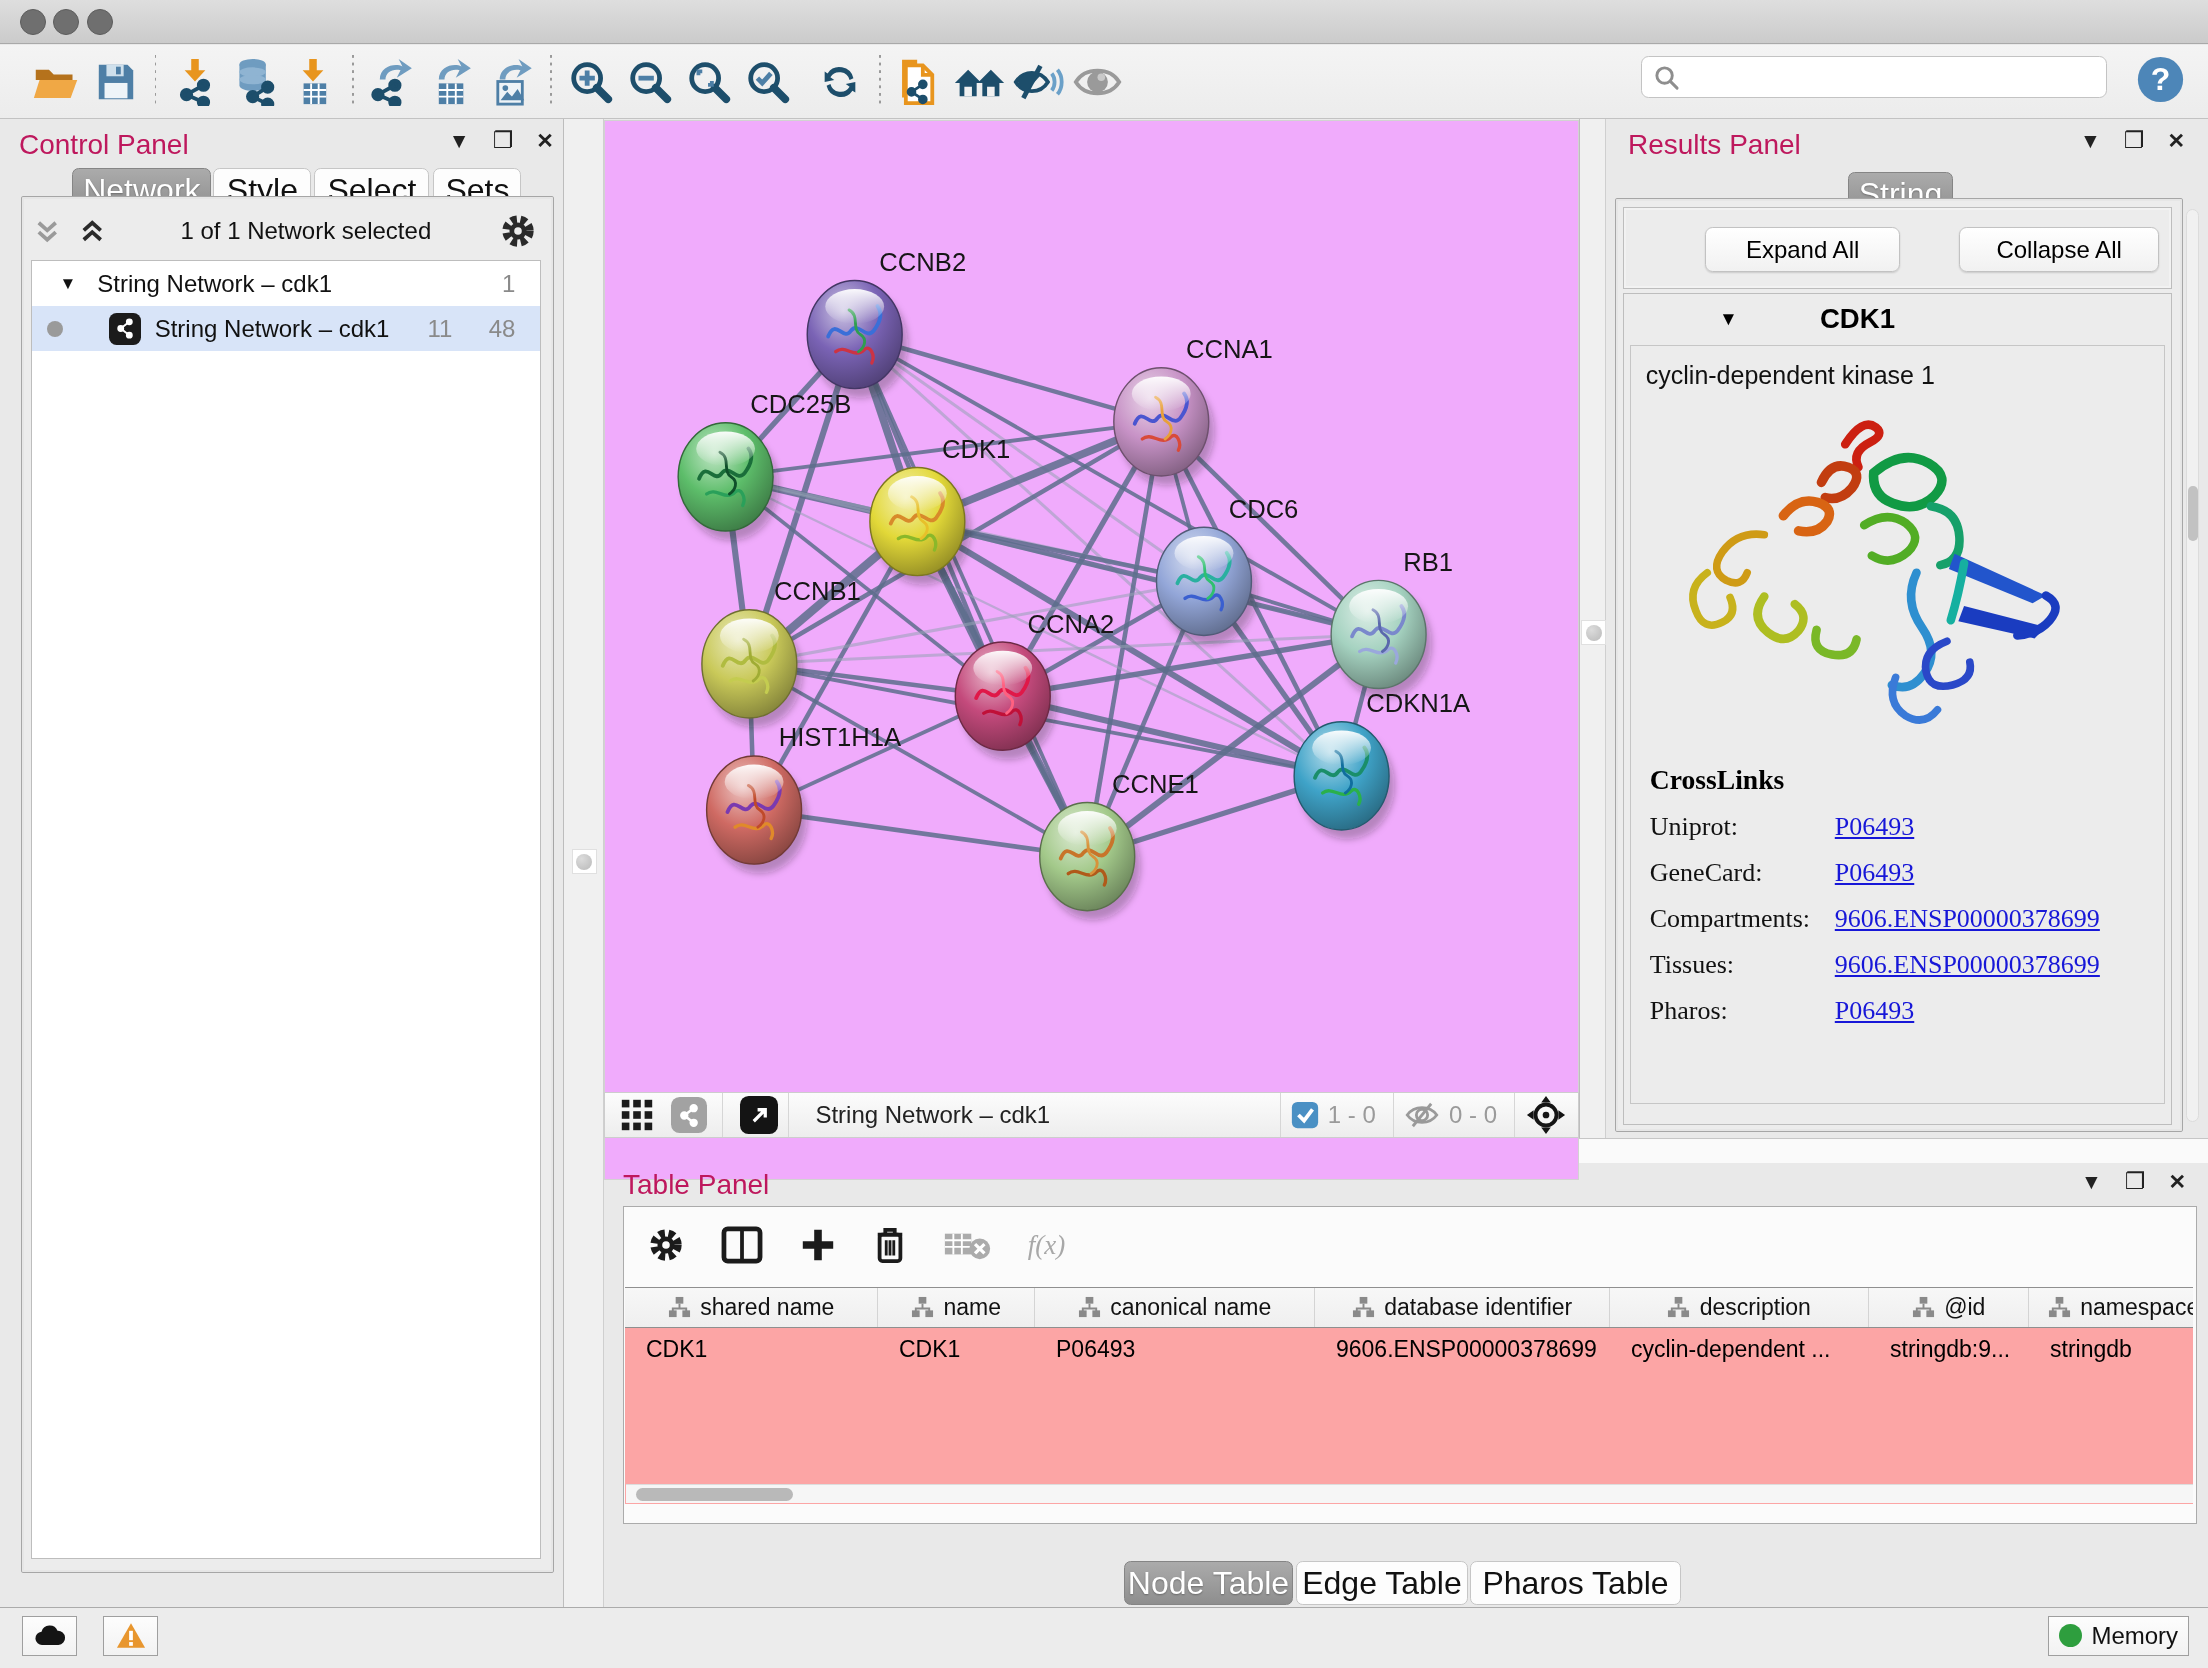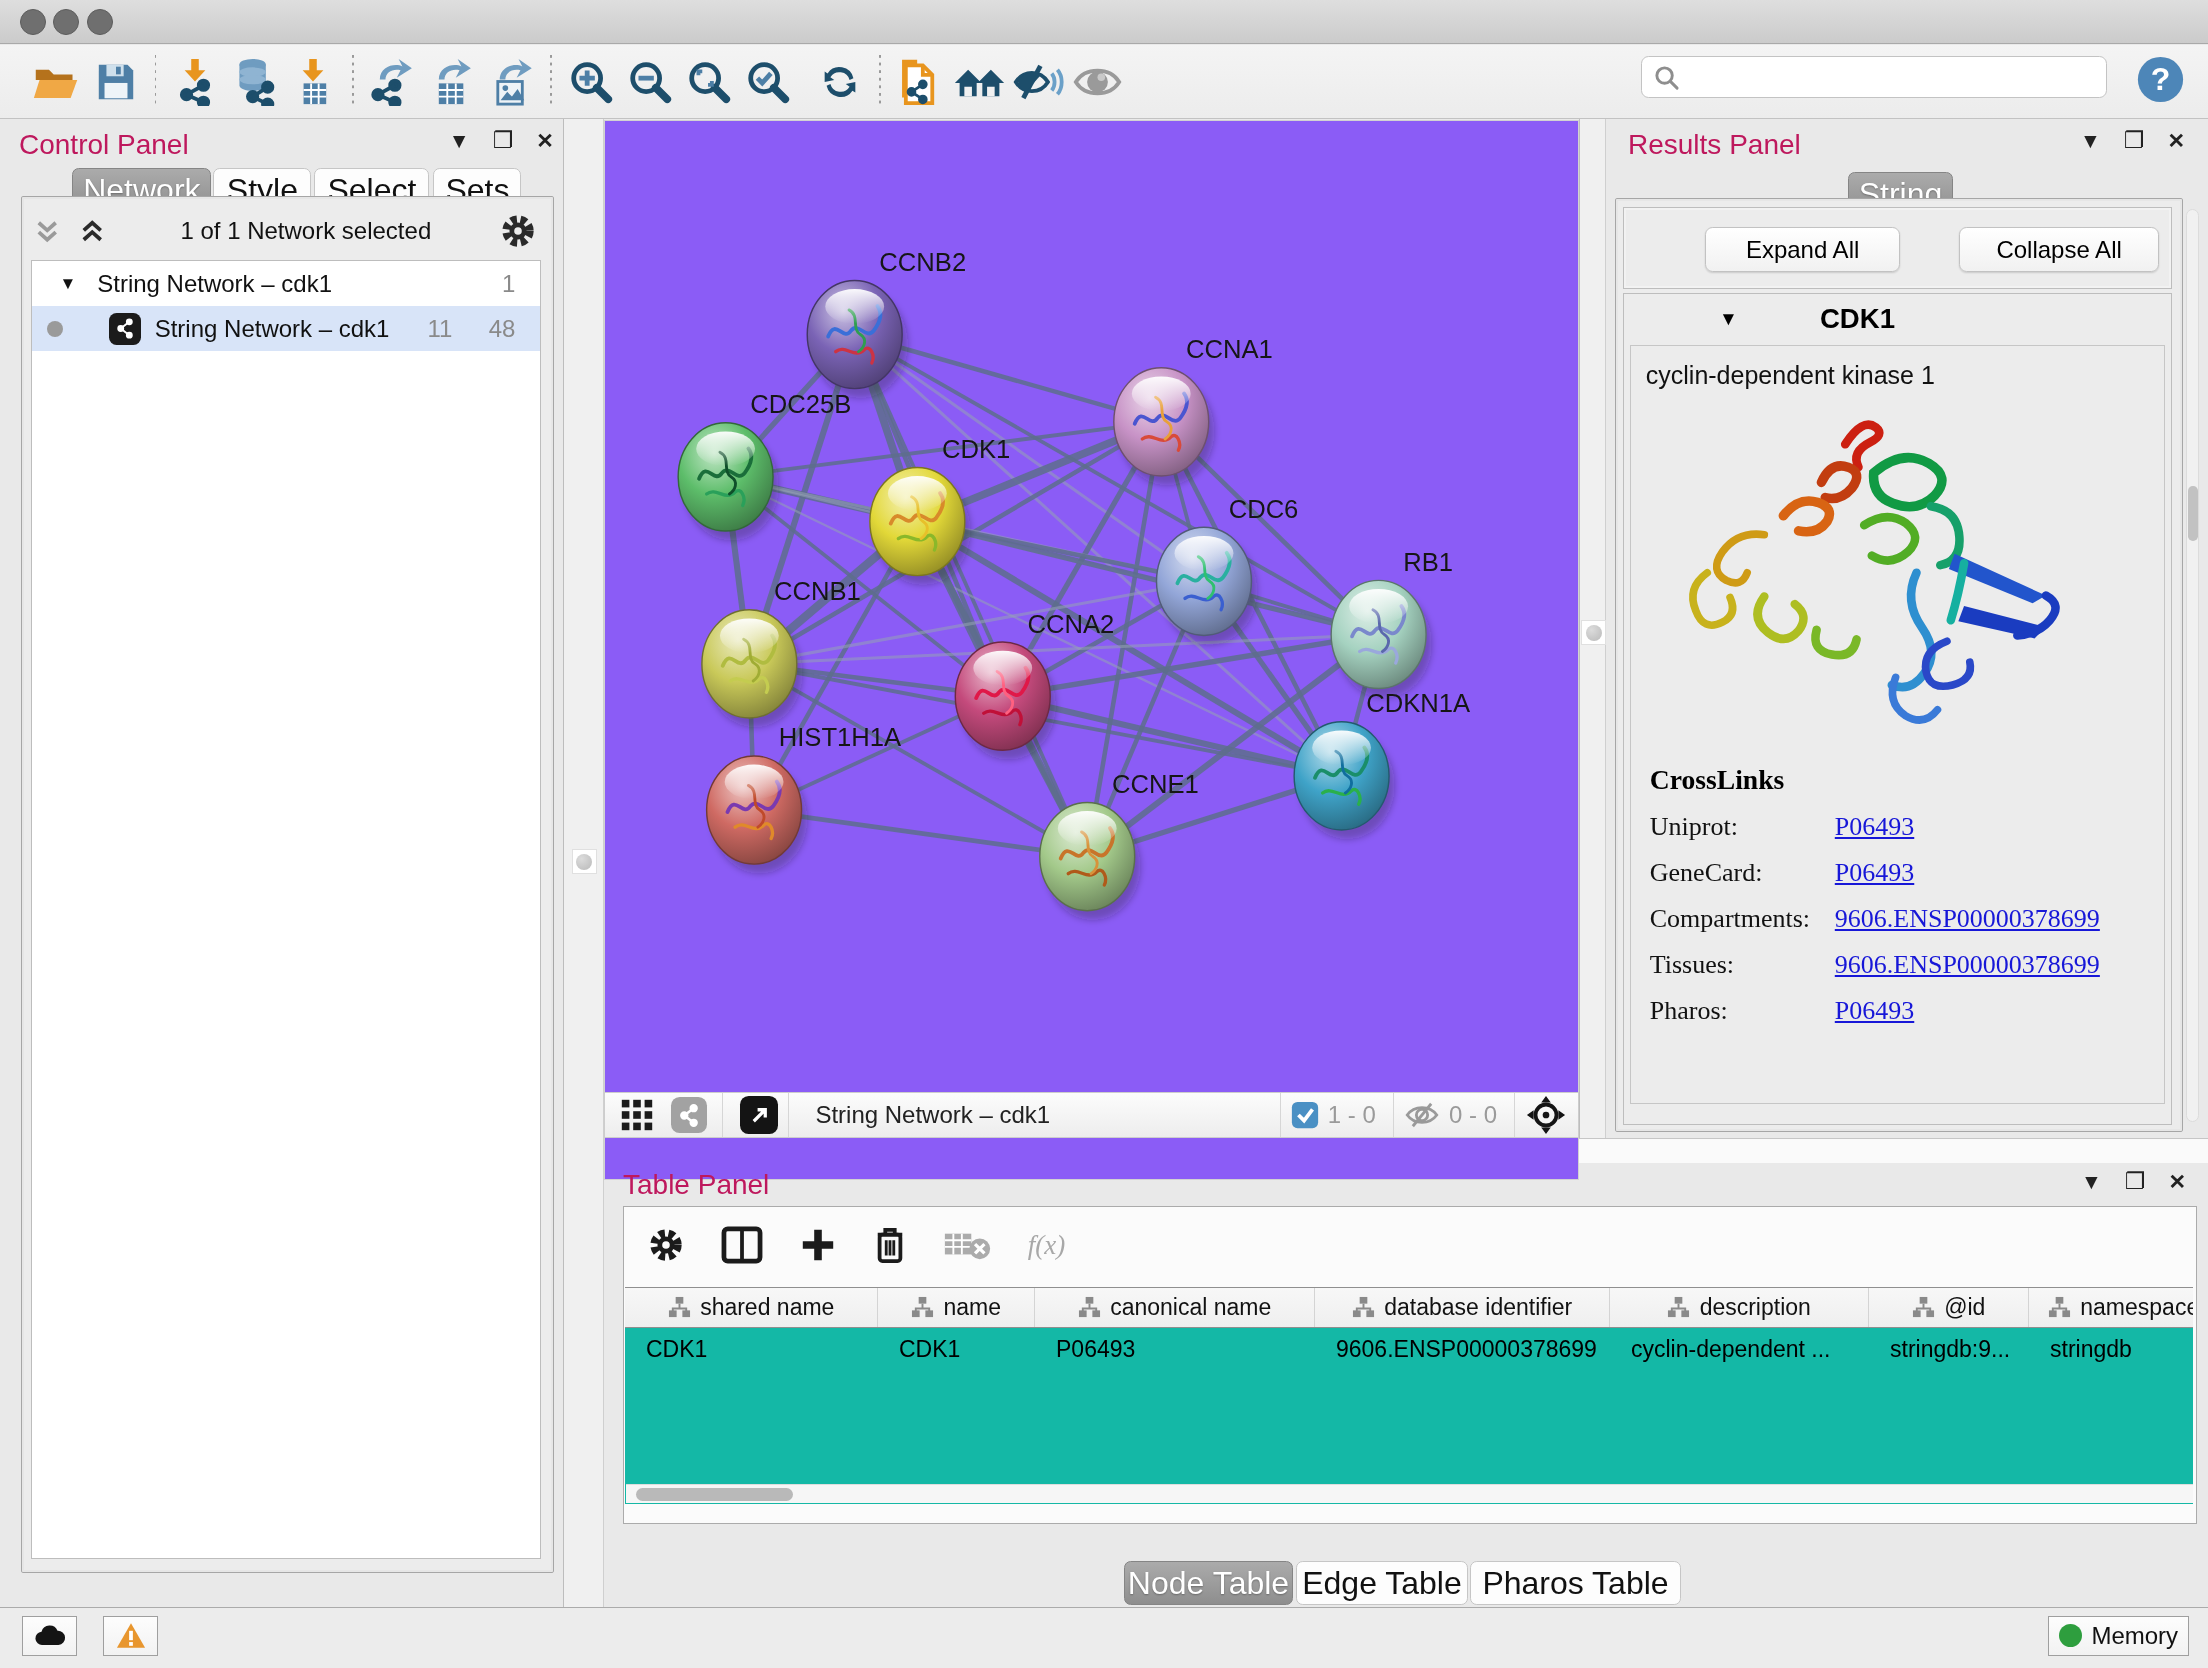--- a/index.html
+++ b/index.html
@@ -48,21 +48,21 @@
   .tree-count { color:#8a8a8a; }
   .share-badge { width:32px; height:32px; background:#1b1b1b; border-radius:7.6px; display:flex; align-items:center; justify-content:center; }
 
   
   .vsplit { position:absolute; background:#f0f0f0; border-left:1.9px solid #bdbdbd; border-right:1px solid #cfcfcf; }
   .hsplit { position:absolute; background:#fafafa; border-top:1.9px solid #c6c6c6; }
   .grip { position:absolute; width:25px; height:25px; background:#fff; border:1px solid #e0e0e0; display:flex; align-items:center; justify-content:center; }
   .grip::after { content:""; width:16px; height:16px; border-radius:50%; background:radial-gradient(circle at 35% 30%, #dcdcdc, #b9b9b9); }
 
   
-  #net-canvas { position:absolute; left:604px; top:120px; width:975px; height:1060px; background:#8b5cf6; border:1px solid #d2d2d2; }
+  #net-canvas { position:absolute; left:604px; top:120px; width:975px; height:1060px; background:#f0abfc; border:1px solid #d2d2d2; }
   #net-navbar { position:absolute; left:604px; top:1092px; width:975px; height:46px;
     background:linear-gradient(#fcfcfc,#ededed); border:1px solid #cdcdcd; display:flex; align-items:center; }
   .nv-sep { width:1px; height:44px; background:#d6d6d6; margin:0 9.5px; }
   #nv-title { font-size:24px; color:#222; margin-left:17px; flex:1; }
   .nv-count { font-size:24px; color:#9a9a9a; margin:0 7.6px; }
 
   
   #results-panel { position:absolute; left:1605px; top:119px; width:603px; height:1019px; }
   #rp-box { position:absolute; left:9.5px; top:79px; width:568px; height:934px; }
   #rp-btnrow { position:absolute; left:7.6px; top:7.6px; width:549px; height:82px; border:1px solid #bdbdbd; box-shadow:inset 0 0 0 1.9px #f2f2f2; }
@@ -79,21 +79,21 @@
   .cl-row { display:flex; margin-top:16px; font-size:26px; }
   .cl-label { width:185px; color:#111; }
   .cl-link { color:#1717d8; text-decoration:underline; }
   #rp-scroll { position:absolute; left:581px; top:90px; width:13.3px; height:913px; background:#f1f1f1; border:1px solid #dcdcdc; border-radius:6.7px; }
   #rp-thumb { position:absolute; left:1px; top:276px; width:9.5px; height:55px; background:#c2c2c2; border-radius:4.8px; }
 
   
   #table-panel { position:absolute; left:604px; top:1163px; width:1605px; height:444px; }
   #tp-box { position:absolute; left:19px; top:43px; width:1574px; height:318px; background:#fbfbfb; border:1.9px solid #ababab; }
   #tp-toolbar { position:absolute; left:9.5px; top:7.6px; height:61px; display:flex; align-items:center; gap:36px; padding-left:13.3px; }
-  #tp-table { position:absolute; left:1px; top:80px; width:1568px; height:217px; background:#14b8a6; border-top:1.9px solid #8f8f8f; overflow:hidden; }
+  #tp-table { position:absolute; left:1px; top:80px; width:1568px; height:217px; background:#fca5a5; border-top:1.9px solid #8f8f8f; overflow:hidden; }
   #tp-headrow { position:absolute; left:0; top:0; height:40px; display:flex;
     background:linear-gradient(#f7f7f7,#efefef); border-bottom:1.9px solid #8f8f8f; }
   .th-cell { position:relative; display:flex; align-items:center; justify-content:center; gap:9.5px;
     font-size:23px; color:#111; border-right:1px solid #d4d4d4; }
   #tp-datarow { position:absolute; left:0; top:42px; height:38px; display:flex; }
   .td-cell { font-size:23px; color:#000; padding-left:21px; display:flex; align-items:center; }
   #tp-hscroll { position:absolute; left:1px; bottom:1px; width:1568px; height:19px; background:#f6f6f6; border-top:1px solid #ddd; }
   #tp-hthumb { position:absolute; left:9.5px; top:2.9px; width:157px; height:13.3px; background:#b9b9b9; border-radius:6.7px; }
   #tp-tabs { position:absolute; left:0; width:100%; top:398px; height:46px; }
 

